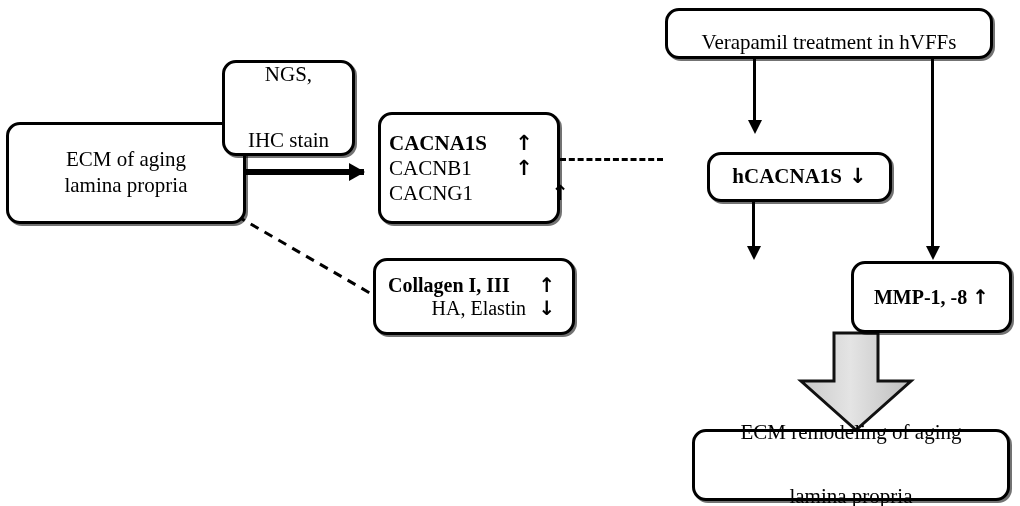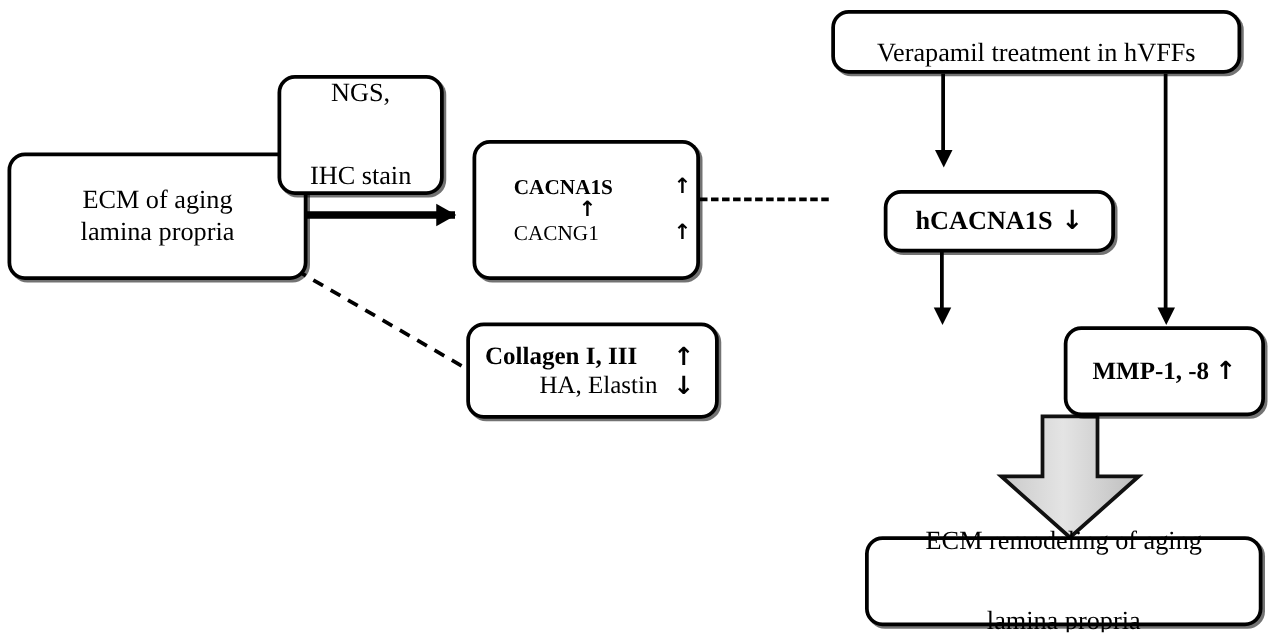--- a/index.html
+++ b/index.html
@@ -49,21 +49,21 @@
 
   .inline-arrow {
     font-family: "DejaVu Sans", sans-serif;
     font-weight: bold;
     display: inline-block;
   }
 
   
   #node-ecm        { left: 6px;   top: 122px; width: 240px; height: 102px; font-size: 21px; }
   #node-method     { left: 222px; top: 60px;  width: 133px; height: 96px;  font-size: 21px; gap: 40px; }
-  #node-cacn       { left: 378px; top: 112px; width: 182px; height: 112px; font-size: 17px; padding: 0 30px; }
+  #node-cacn       { left: 378px; top: 112px; width: 182px; height: 112px; font-size: 21px; padding: 0 8px; }
   #node-collagen1  { left: 373px; top: 258px; width: 202px; height: 77px;  font-size: 20px; padding: 0 12px; }
   #node-verapamil  { left: 665px; top: 8px;   width: 328px; height: 51px;  font-size: 21px; justify-content: flex-end; }
   #node-hcacna     { left: 661px; top: 152px; width: 185px; height: 50px;  font-size: 21px; margin-left: 46px; }
   #node-collagen2  { left: 656px; top: 261px; width: 184px; height: 72px;  font-size: 20px; }
   #node-mmp        { left: 851px; top: 261px; width: 161px; height: 72px;  font-size: 20px; }
   #node-ecmremod   { left: 692px; top: 429px; width: 318px; height: 72px;  font-size: 21px; gap: 38px; }
 
   
   .conn { position: absolute; z-index: 1; }
   .solid-h {
@@ -144,23 +144,24 @@
     <div class="line">NGS,</div>
     <div class="line">IHC stain</div>
   </div>
 
   <div class="node" id="node-cacn">
     <div class="row" style="grid-template-columns: 118px 34px;">
       <span class="lbl bold">CACNA1S</span>
       <span class="arw">↑</span>
     </div>
     <div class="row" style="grid-template-columns: 118px 34px;">
+      <span class="lbl">CACNB1</span>
       <span class="arw">↑</span>
     </div>
-    <div class="row" style="grid-template-columns: 118px 34px;">
+    <div class="row" style="grid-template-columns: 118px 34px; gap: 36px;">
       <span class="lbl">CACNG1</span>
       <span class="arw">↑</span>
     </div>
   </div>
 
   <div class="node" id="node-collagen1">
     <div class="row" style="grid-template-columns: 146px 26px;">
       <span class="lbl bold">Collagen I, III</span>
       <span class="arw">↑</span>
     </div>

